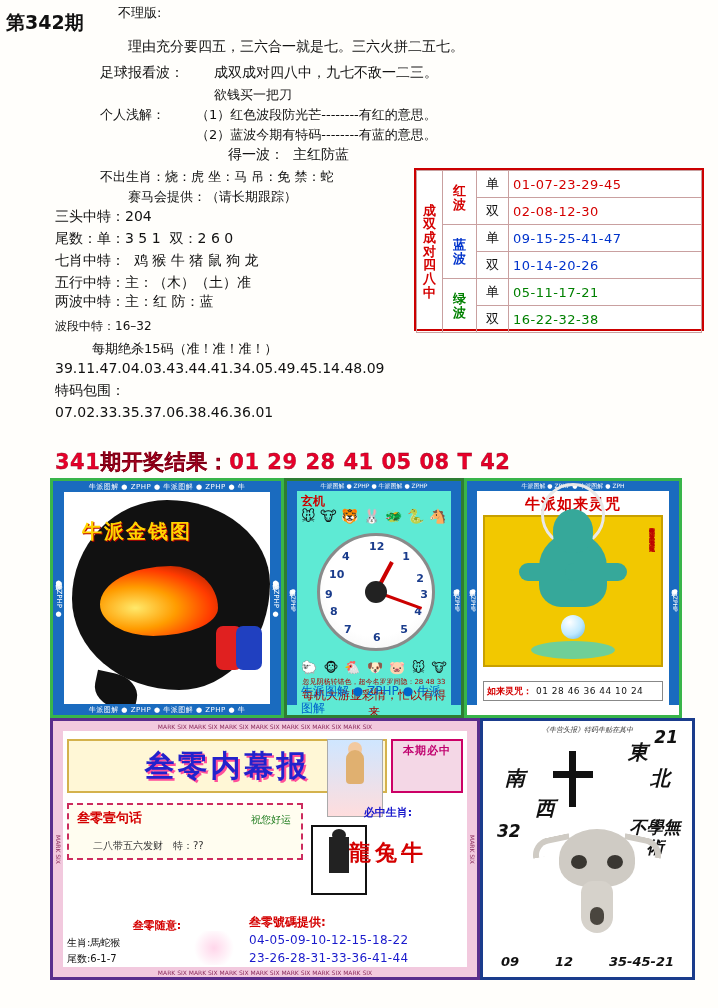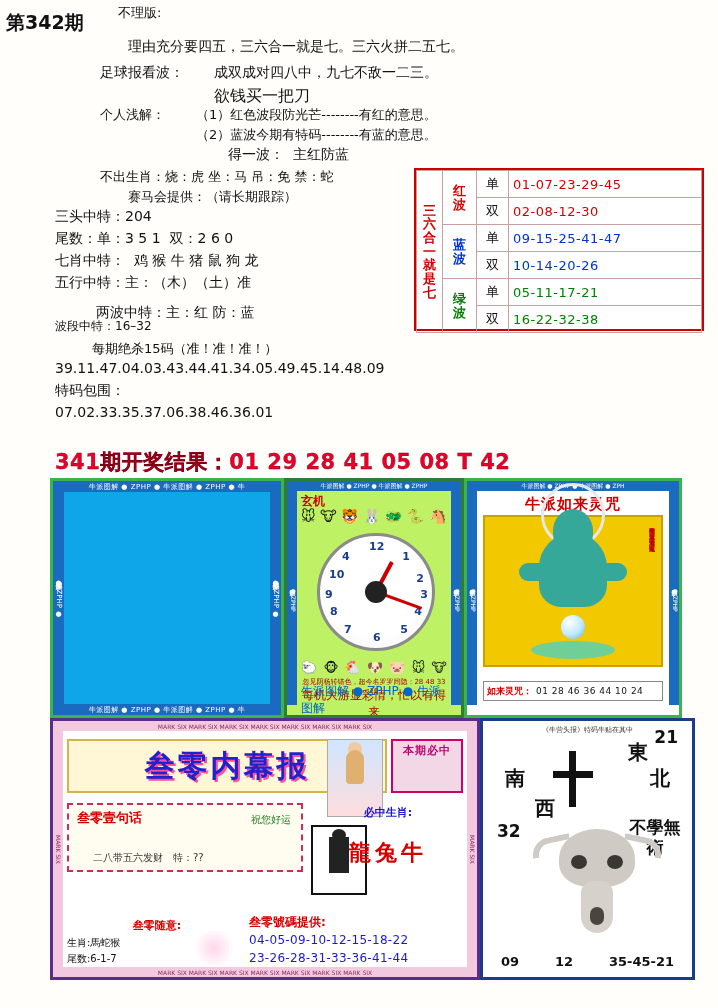--- a/index.html
+++ b/index.html
@@ -69,21 +69,21 @@
                font-weight:bold; letter-spacing:2px; text-shadow:1px 1px 0 #b00; }
   .fire { position:absolute; left:36px; top:74px; width:118px; height:70px;
           background:radial-gradient(ellipse at 30% 60%, #ffe96b 0%, #ff9c00 35%, #ff3b00 65%, #7a1200 100%);
           border-radius:60% 40% 55% 45% / 55% 60% 40% 45%; filter:blur(0.4px); }
   .redpill { position:absolute; right:28px; bottom:34px; width:26px; height:44px;
              background:#e02020; border-radius:7px; }
   .bluepill{ position:absolute; right:8px;  bottom:34px; width:26px; height:44px;
              background:#2040c0; border-radius:7px; }
 
   
-  .c2 { width:180px; height:240px; border:3px solid #2e7d32; background:#bef264; }
+  .c2 { width:180px; height:240px; border:3px solid #2e7d32; background:#5eead4; }
   .c2 .bar { height:10px; background:#1a6bbf; color:#fff; font-size:6px;
              display:flex; align-items:center; justify-content:space-around; }
   .c2 .side{ position:absolute; top:10px; bottom:10px; width:10px; background:#1a6bbf;
              color:#fff; font-size:6px; writing-mode:vertical-rl; display:flex;
              align-items:center; justify-content:space-around; }
   .c2 .sl{left:0;} .c2 .sr{right:0;}
   .c2 .zodiac { position:absolute; left:14px; right:14px; top:22px; height:26px;
                 display:flex; align-items:center; justify-content:space-between; font-size:14px; }
   .clockface { position:absolute; left:30px; top:52px; width:118px; height:118px;
                border:3px solid #8a8a8a; border-radius:50%;
@@ -145,21 +145,21 @@
   .c4 .bench { position:absolute; right:14px; top:18px; width:72px; height:54px;
                background:#f4d7e6; border:2px solid #c06; }
   .c4 .bench .bt { color:#c0006e; font-size:11px; font-weight:bold; text-align:center;
                    letter-spacing:1px; line-height:1.15; padding-top:4px;}
   .c4 .fig { position:absolute; right:94px; top:18px; width:56px; height:78px;
              background:linear-gradient(#cfe6ff,#fdd); border:1px solid #aaa; }
   .c4 .fig .person { position:absolute; left:50%; top:10px; margin-left:-9px; width:18px; height:34px;
                      background:#e0b070; border-radius:9px 9px 4px 4px; }
   .c4 .fig .phead { position:absolute; left:50%; top:2px; margin-left:-7px; width:14px; height:14px;
                     background:#f2c9a0; border-radius:50%; }
-  .c4 .subbox { position:absolute; left:14px; top:82px; width:236px; height:69px;
+  .c4 .subbox { position:absolute; left:14px; top:82px; width:236px; height:57px;
                 border:2px dashed #cc2b5e; background:#fffdf0; }
   .c4 .subbox .s1 { color:#d40000; font-size:13px; font-weight:bold; padding:4px 0 0 8px; }
   .c4 .subbox .s2 { color:#1b7a1b; font-size:10px; position:absolute; right:10px; top:8px; }
   .c4 .subbox .s3 { color:#333; font-size:10px; position:absolute; left:24px; bottom:5px; }
   .c4 .zodiacbox { position:absolute; right:14px; top:84px; width:150px; height:92px; }
   .c4 .zb-t { color:#1a1acc; font-size:11px; font-weight:bold; text-align:center; }
   .c4 .zb-n { color:#d40000; font-size:22px; font-weight:bold; text-align:center;
               letter-spacing:4px; margin-top:18px; }
   .c4 .manbox { position:absolute; left:258px; top:104px; width:56px; height:70px;
                 border:2px solid #111; background:#fff; }
@@ -169,21 +169,21 @@
                    background:#222; border-radius:50%; }
   .c4 .lucky { position:absolute; left:14px; bottom:10px; width:180px; font-size:10px; line-height:1.6; }
   .c4 .lucky .lt { color:#d40000; font-weight:bold; text-align:center; font-size:11px; }
   .c4 .numblk { position:absolute; right:14px; bottom:10px; width:214px; }
   .c4 .numblk .nt { color:#d40000; font-size:12px; font-weight:bold; }
   .c4 .numblk .nn { color:#1a1acc; font-size:12px; line-height:1.5; letter-spacing:0.3px; }
   .star { position:absolute; left:138px; bottom:12px; width:46px; height:34px;
           background:radial-gradient(circle at 50% 50%, #ffd6ea 0%, #fff 70%); }
 
   
-  .c5 { width:215px; height:262px; border:3px solid #1a3c8c; background:#fff; }
+  .c5 { width:215px; height:262px; border:3px solid #1a3c8c; background:#fff;font-style:italic; }
   .c5 .cap { position:absolute; left:0; right:0; top:4px; text-align:center;
              font-size:7px; color:#333; }
   .c5 .dong { position:absolute; right:44px; top:18px; color:#111; font-size:20px; font-weight:bold; }
   .c5 .nan  { position:absolute; left:22px;  top:44px; color:#111; font-size:20px; font-weight:bold; }
   .c5 .xi   { position:absolute; left:52px;  top:74px; color:#111; font-size:20px; font-weight:bold; }
   .c5 .bei  { position:absolute; right:22px; top:44px; color:#111; font-size:20px; font-weight:bold; }
   .c5 .cross{ position:absolute; left:70px; top:30px; width:40px; height:56px; }
   .c5 .cross:before { content:""; position:absolute; left:16px; top:0; width:7px; height:56px; background:#111; }
   .c5 .cross:after  { content:""; position:absolute; left:0; top:20px; width:40px; height:7px; background:#111; }
   .c5 .n21  { position:absolute; right:14px; top:6px;  font-size:17px; font-weight:bold; }
@@ -212,44 +212,44 @@
 </style>
 </head>
 <body>
 
 <div class="issue">第342期</div>
 
 <div class="txt" style="left:118px; top:4px;">不理版:</div>
 <div class="txt" style="left:128px; top:38px; font-size:14px;">理由充分要四五，三六合一就是七。三六火拼二五七。</div>
 <div class="txt" style="left:100px; top:64px; font-size:14px;">足球报看波：</div>
 <div class="txt" style="left:214px; top:64px; font-size:14px;">成双成对四八中，九七不敌一二三。</div>
-<div class="txt" style="left:214px; top:86px; font-size:16px;">欲钱买一把刀</div>
+<div class="txt" style="left:214px; top:86px; font-size:13px;">欲钱买一把刀</div>
 <div class="txt" style="left:100px; top:106px; font-size:13px;">个人浅解：</div>
 <div class="txt" style="left:196px; top:106px; font-size:13px;">（1）红色波段防光芒--------有红的意思。</div>
 <div class="txt" style="left:196px; top:126px; font-size:13px;">（2）蓝波今期有特码--------有蓝的意思。</div>
 <div class="txt" style="left:228px; top:146px; font-size:14px;">得一波：  主红防蓝</div>
 <div class="txt" style="left:100px; top:168px; font-size:13px;">不出生肖：烧：虎 坐：马 吊：免 禁：蛇</div>
 <div class="txt" style="left:128px; top:188px; font-size:13px;">赛马会提供：（请长期跟踪）</div>
 <div class="txt" style="left:55px;  top:208px; font-size:14px;">三头中特：204</div>
 <div class="txt" style="left:55px;  top:230px; font-size:14px;">尾数：单：3 5 1  双：2 6 0</div>
 <div class="txt" style="left:55px;  top:252px; font-size:14px;">七肖中特：  鸡 猴 牛 猪 鼠 狗 龙</div>
 <div class="txt" style="left:55px;  top:274px; font-size:14px;">五行中特：主：（木）（土）准</div>
-<div class="txt" style="left:55px;  top:304px; font-size:14px;margin-left:41px;">两波中特：主：红 防：蓝</div>
+<div class="txt" style="left:55px;  top:293px; font-size:14px;">两波中特：主：红 防：蓝</div>
 <div class="txt" style="left:55px;  top:318px; font-size:12px;">波段中特：16–32</div>
 <div class="txt" style="left:92px;  top:340px; font-size:13px;">每期绝杀15码（准！准！准！）</div>
 <div class="txt" style="left:55px;  top:360px; font-size:14px;">39.11.47.04.03.43.44.41.34.05.49.45.14.48.09</div>
 <div class="txt" style="left:55px;  top:382px; font-size:14px;">特码包围：</div>
 <div class="txt" style="left:55px;  top:404px; font-size:14px;">07.02.33.35.37.06.38.46.36.01</div>
 
 <div class="boxtable">
   <table>
     <tbody>
         <tr>
       <td class="vlabel" rowspan="6">
-        <span>三六合一就是七</span>
+        <span>成双成对四八中</span>
       </td>
       <td class="clr-red" rowspan="2">红波</td>
       <td class="sd">单</td>
       <td class="nums red">01-07-23-29-45</td>
     </tr>
     <tr>
       <td class="sd">双</td>
       <td class="nums red">02-08-12-30</td>
     </tr>
     <tr>
@@ -277,20 +277,27 @@
 <div class="result">341期开奖结果：01 29 28 41 05 08 T 42</div>
 
 <div class="grid">
 
   <div class="row">
 
     <div class="cell c1">
       <div class="bar">牛派图解 ● ZPHP ● 牛派图解 ● ZPHP ● 牛</div>
       <div class="side sl">牛派图解 ● ZPHP ●</div>
       <div class="side sr">牛派图解 ● ZPHP ●</div>
+      <div class="inner">
+        <div class="blob"></div>
+        <div class="title">牛派金钱图</div>
+        <div class="fire"></div>
+        <div class="redpill"></div>
+        <div class="bluepill"></div>
+      </div>
       <div class="bar" style="position:absolute;left:0;right:0;bottom:0;">牛派图解 ● ZPHP ● 牛派图解 ● ZPHP ● 牛</div>
     </div>
 
     <div class="cell c2">
       <div class="bar">牛派图解 ● ZPHP ● 牛派图解 ● ZPHP</div>
       <div class="side sl">牛派图解 ● ZPHP</div>
       <div class="side sr">牛派图解 ● ZPHP</div>
       <div style="position:absolute;left:14px;top:12px;color:#c00;font-size:12px;font-weight:bold;">玄机</div>
       <div class="zodiac">
         <span>🐭</span>

